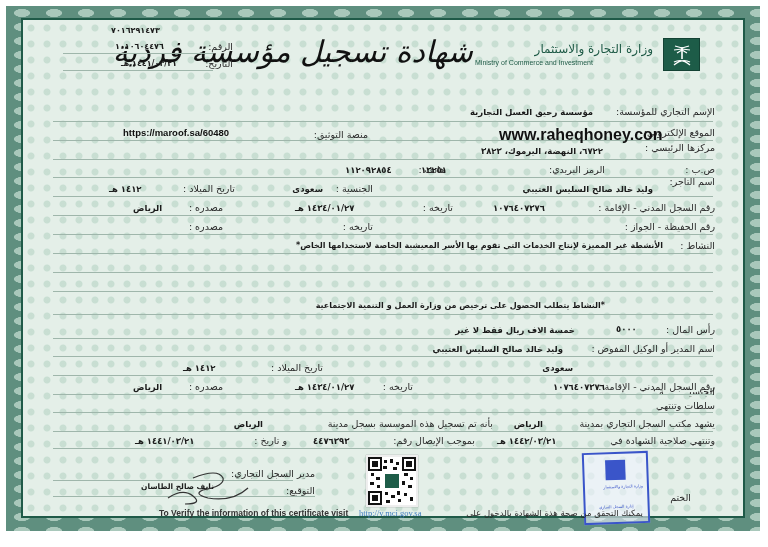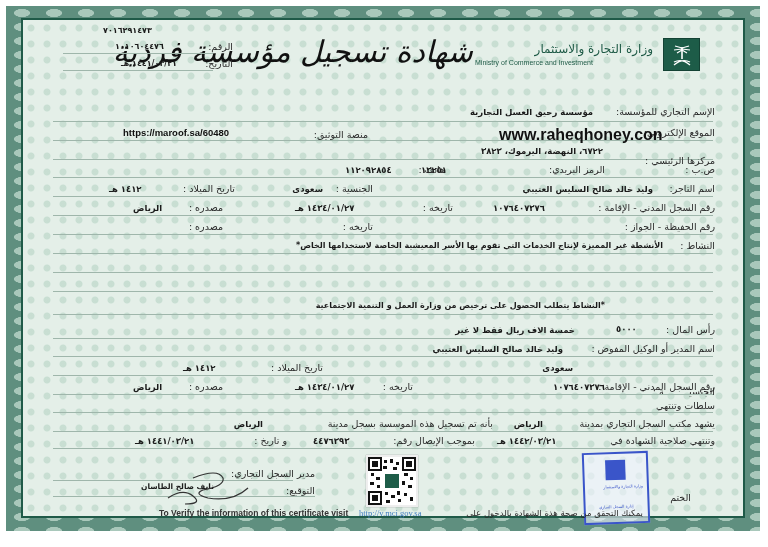--- a/index.html
+++ b/index.html
@@ -69,51 +69,51 @@
         <line x1="13" y1="5" x2="13" y2="17" stroke="#fff" stroke-width="1.6"></line>
         <path d="M13 6 L6 4 M13 6 L20 4 M13 7 L5 8 M13 7 L21 8 M13 8 L8 11 M13 8 L18 11" stroke="#fff" stroke-width="1.2" fill="none"></path>
         <path d="M5 23 Q13 16 21 20 M21 23 Q13 16 5 20" stroke="#fff" stroke-width="1.3" fill="none"></path>
       </svg>
     </div>
     <div class="abs rtl ministry-ar" style="right:90px; top:22px;">وزارة التجارة والاستثمار</div>
     <div class="abs ministry-en" style="left:452px; top:39px;">Ministry of Commerce and Investment</div>
 
     <div class="abs rtl title" style="right:270px; top:14px;margin-left:14px;">شهادة تسجيل مؤسسة فردية</div>
 
-    <div class="abs val" style="left:80px; top:6px; font-size:8px;">٧٠١٦٢٩١٤٧٣</div>
+    <div class="abs val" style="left:88px; top:6px; font-size:8px;">٧٠١٦٢٩١٤٧٣</div>
     <div class="abs rtl lbl" style="right:510px; top:21px;">الرقم:</div>
     <div class="line" style="left:40px; top:33px; width:150px;"></div>
     <div class="abs val" style="left:92px; top:22px; font-size:8px;">١٠١٠٦٠٤٤٧٦</div>
     <div class="abs rtl lbl" style="right:510px; top:38px;">التاريخ:</div>
     <div class="line" style="left:40px; top:50px; width:150px;"></div>
     <div class="abs val" style="left:98px; top:39px; font-size:8px;">١٤٤١/٠٣/٢١ هـ</div>
 
     <div class="line" style="left:30px; top:101px; width:660px;"></div>
     <div class="abs rtl lbl" style="right:28px; top:86px;">الإسم التجاري للمؤسسة:</div>
     <div class="abs rtl val" style="right:150px; top:87px;">مؤسسة رحيق العسل التجارية</div>
 
     <div class="line" style="left:30px; top:120px; width:660px;"></div>
     <div class="abs rtl lbl" style="right:28px; top:107px;">الموقع الإلكتروني:</div>
     <div class="abs val-en" style="left:476px; top:106px;">www.raheqhoney.con</div>
     <div class="abs rtl lbl" style="right:375px; top:109px;">منصة التوثيق:</div>
     <div class="abs val-en" style="left:100px; top:107px; font-size:9.5px;">https://maroof.sa/60480</div>
 
     <div class="line" style="left:30px; top:139px; width:660px;"></div>
-    <div class="abs rtl lbl" style="right:28px; top:135px;">مركزها الرئيسي :</div>
+    <div class="abs rtl lbl" style="right:28px; top:122px;">مركزها الرئيسي :</div>
     <div class="abs rtl val" style="right:140px; top:126px;margin-left:35px;">٦٧٢٢، النهضة، اليرموك، ٣٨٢٣</div>
 
     <div class="line" style="left:30px; top:157px; width:660px;"></div>
     <div class="abs rtl lbl" style="right:28px; top:144px;">ص.ب :</div>
     <div class="abs rtl lbl" style="right:138px; top:144px;">الرمز البريدي:</div>
     <div class="abs val" style="left:398px; top:145px;">١٣٢٥١</div>
     <div class="abs rtl lbl" style="right:298px; top:144px;">هاتف :</div>
     <div class="abs val" style="left:322px; top:145px;">١١٢٠٩٢٨٥٤</div>
 
     <div class="line" style="left:30px; top:176px; width:660px;"></div>
-    <div class="abs rtl lbl" style="right:28px; top:163px;">اسم التاجر:</div>
+    <div class="abs rtl lbl" style="right:28px; top:156px;">اسم التاجر:</div>
     <div class="abs rtl val" style="right:90px; top:164px;">وليد خالد صالح السليس العتيبي</div>
     <div class="abs rtl lbl" style="right:370px; top:163px;">الجنسية :</div>
     <div class="abs rtl val" style="right:420px; top:164px;">سعودى</div>
     <div class="abs rtl lbl" style="right:508px; top:163px;">تاريخ الميلاد :</div>
     <div class="abs val" style="left:86px; top:164px;">١٤١٢ هـ</div>
 
     <div class="line" style="left:30px; top:195px; width:660px;"></div>
     <div class="abs rtl lbl" style="right:28px; top:182px;">رقم السجل المدني - الإقامة :</div>
     <div class="abs val" style="left:470px; top:183px;">١٠٧٦٤٠٧٣٧٦</div>
     <div class="abs rtl lbl" style="right:290px; top:182px;">تاريخه :</div>

